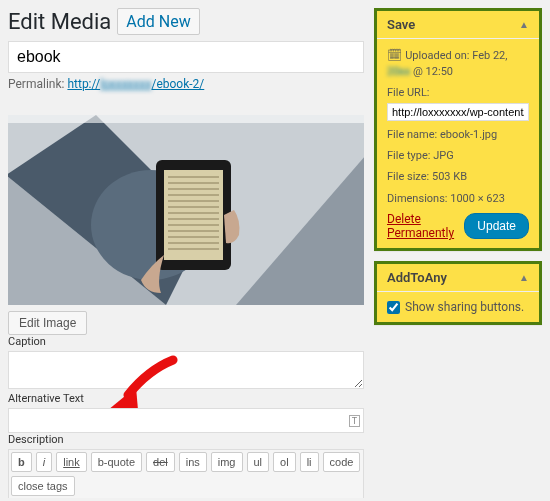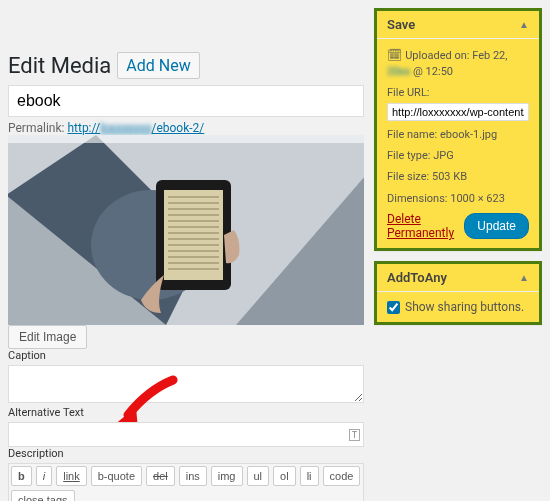--- a/index.html
+++ b/index.html
@@ -9,43 +9,43 @@
     color: #444;
     background: #f1f1f1;
     width: 550px;
     height: 501px;
     overflow: hidden;
   }
   .wrap { display: flex; padding: 8px 8px 0 8px; gap: 10px; }
   .main { flex: 1; min-width: 0; }
   .sidebar { width: 168px; flex-shrink: 0; }
 
-  .heading-row { display: flex; align-items: center; gap: 6px; margin-bottom: 6px; margin-top: 44px; }
+  .heading-row { display: flex; align-items: center; gap: 6px; margin-bottom: 6px; }
   h1 { font-size: 22px; font-weight: 400; color: #23282d; }
   .btn {
     display: inline-block; padding: 3px 8px; font-size: 16px;
     border: 1px solid #ccc; border-radius: 2px; background: #f7f7f7;
     color: #0073aa; cursor: pointer;
   }
 
   .title-input {
     width: 100%; padding: 6px 8px; font-size: 16px;
     border: 1px solid #ddd; background: #fff; margin-bottom: 4px;
   }
-  .permalink-row { font-size: 12px; color: #666; margin-bottom: 0; }
+  .permalink-row { font-size: 12px; color: #666; margin-bottom: 24px; }
   .permalink-row a { color: #0073aa; text-decoration: underline; }
   .blur { filter: blur(2px); color:#0073aa; }
 
   .media-box { width: 100%; position: relative; }
   .media-img { width: 100%; height: 190px; border:0; background:#dfe3e6; position:relative; overflow:hidden; }
   .media-img svg { width:100%; height:100%; display:block; }
   .arrow { position:absolute; left:90px; top:240px; width:90px; height:70px; pointer-events:none; }
 
   .btn-gray {
-    display:inline-block; padding:4px 10px; font-size:12px;
+    display:inline-block; margin-top:6px; padding:4px 10px; font-size:12px;
     border:1px solid #ccc; background:#f7f7f7; color:#555; cursor:pointer; border-radius:2px;
   }
 
   .field-label { display:block; font-size:11px; margin-top:0; margin-bottom:3px; color:#333; }
   textarea.caption {
     width:100%; height:38px; border:1px solid #ddd; background:#fff; resize:vertical;
     font-family:inherit; font-size:13px; padding:3px;
   }
   input.alt-text {
     width:100%; padding:4px 6px; border:1px solid #ddd; background:#fff; font-size:13px;

